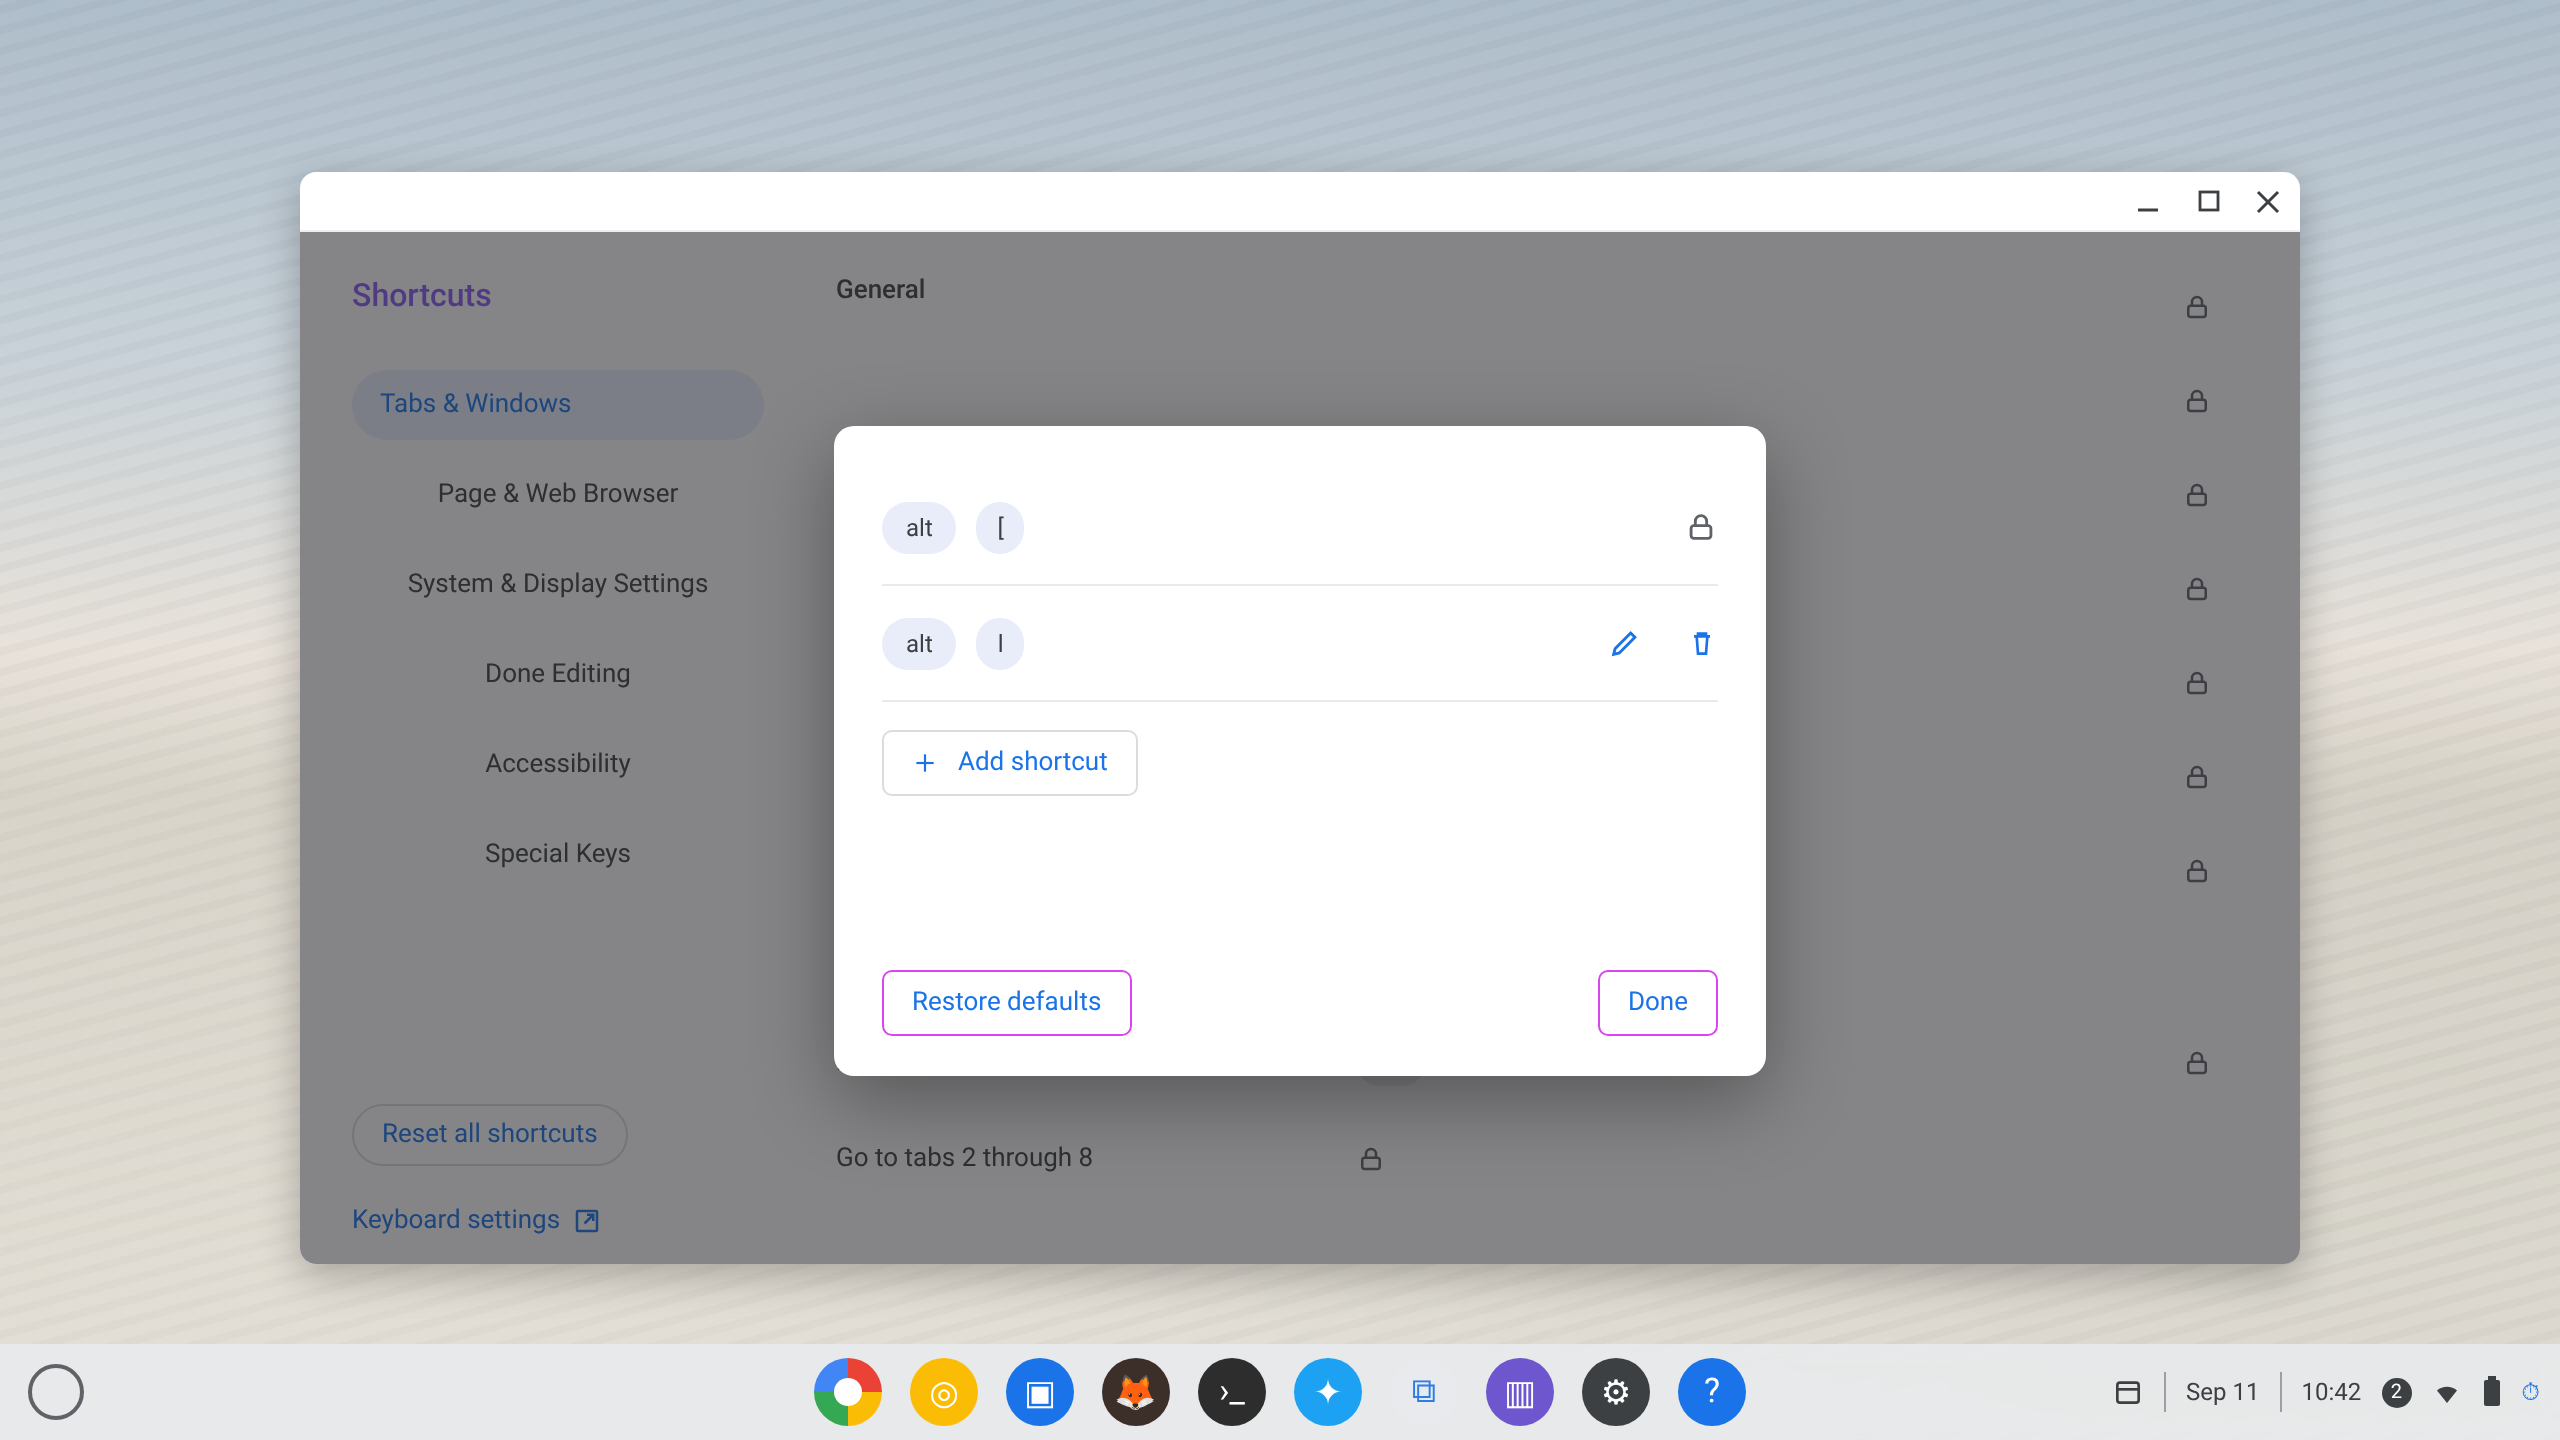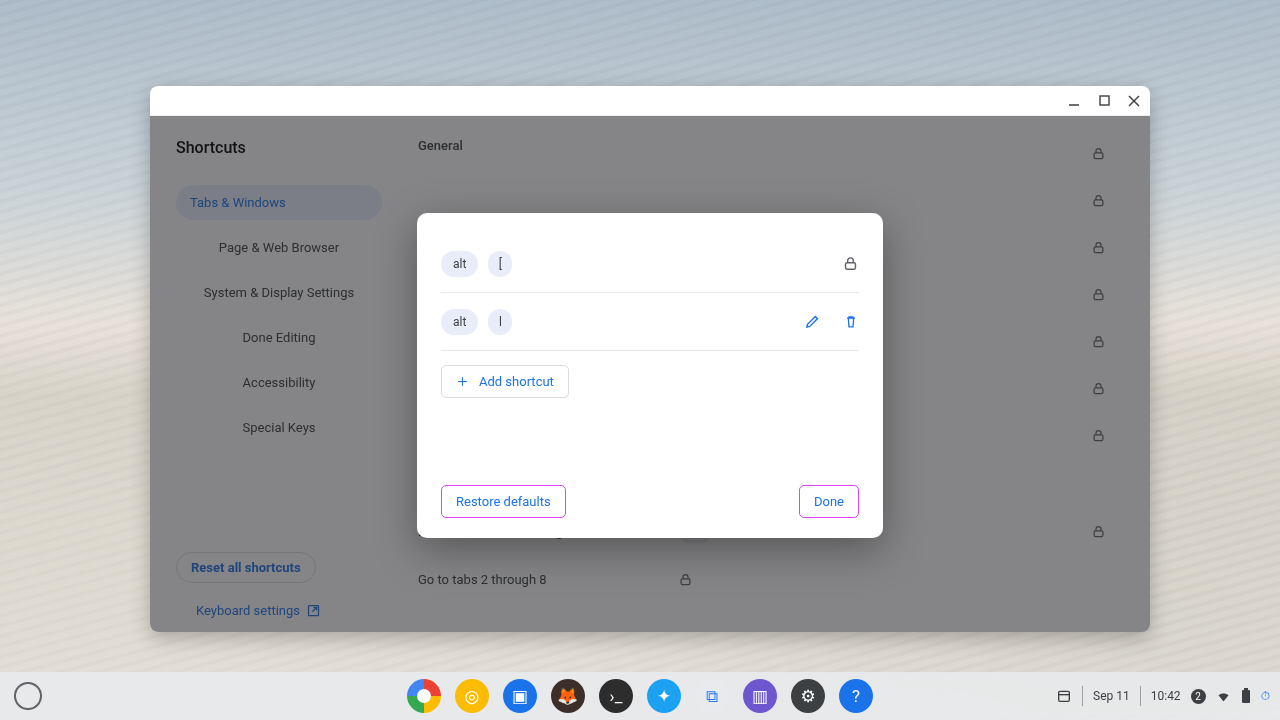--- a/index.html
+++ b/index.html
@@ -46,48 +46,46 @@
     height: calc(100% - 30px);
   }
 
   .sidebar {
     width: 246px;
     padding: 22px 14px 14px 26px;
     background: #fff;
     display: flex;
     flex-direction: column;
   }
-  .sidebar h2 { font-size: 16px; font-weight: 500; color: #000000; margin-bottom: 28px; }
+  .sidebar h2 { font-size: 16px; font-weight: 500; color: #8b5cf6; margin-bottom: 28px; }
   .side-item {
     font-size: 13px;
     color: #3c4043;
     padding: 10px 14px;
     border-radius: 18px;
     cursor: pointer;
   }
   .side-item.active { background: #e8f0fe; color: #1a73e8; }
   .side-item + .side-item { margin-top: 10px; text-align: center; }
   .side-spacer { flex: 1; }
   .reset-pill {
     align-self: flex-start;
     font-size: 13px;
     color: #1a73e8;
     border: 1px solid #dadce0;
     padding: 7px 14px;
     border-radius: 18px;
     margin-bottom: 20px;
-    font-weight: bold;
   }
   .kbd-link {
     font-size: 13px;
     color: #1a73e8;
     display: inline-flex;
     align-items: center;
     gap: 6px;
-    margin-left: 20px;
   }
 
   .main {
     flex: 1;
     padding: 22px 44px 0 22px;
     overflow: hidden;
   }
   .main h3 { font-size: 13px; font-weight: 500; color: #3c4043; margin-bottom: 18px; }
   .shortcut-row {
     display: flex;

